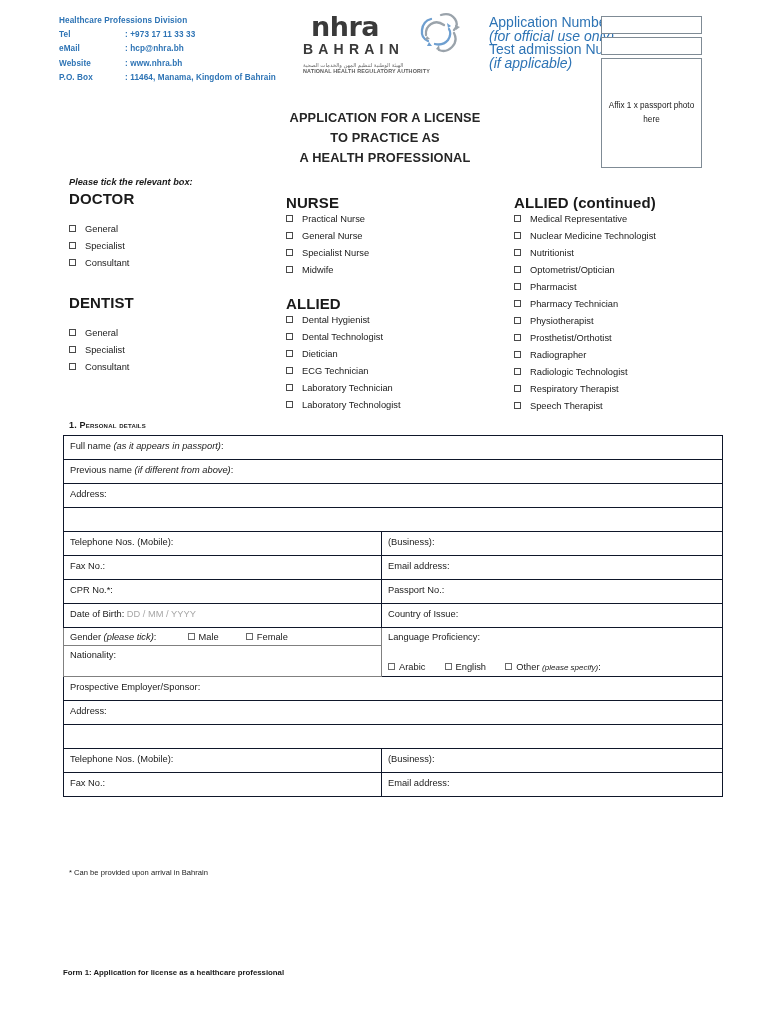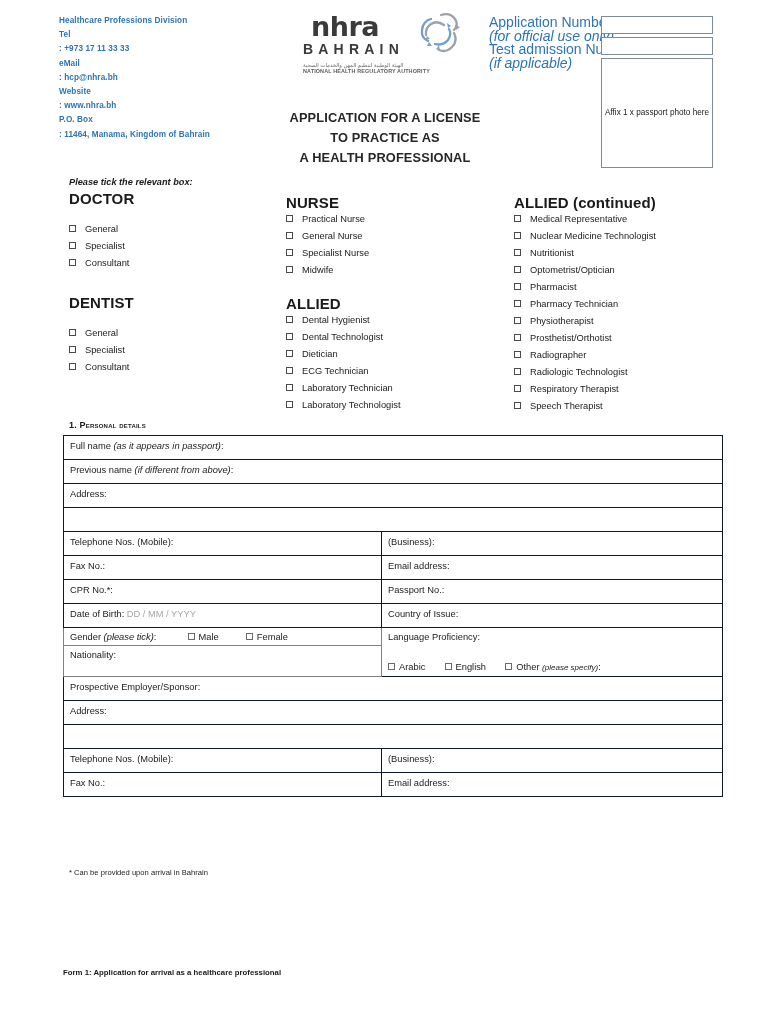--- a/index.html
+++ b/index.html
@@ -19,21 +19,21 @@
   
   .header { position: relative; height: 105px; }
 
   .contact-block {
     position: absolute; left: 59px; top: 14px;
     font-size: 8.2px; font-weight: bold;
     color: #2E74B5;
     line-height: 14.2px;
     letter-spacing: 0.1px;
   }
-  .contact-row { display: flex; white-space: nowrap; flex-direction: column; }
+  .contact-row { display: flex; white-space: nowrap; }
   .contact-row .c-label { width: 66px; display: inline-block; }
   .contact-row .c-val { display: inline-block; font-weight: bold; }
   .contact-title { margin-bottom: 0; }
 
   
   .logo-block { position: absolute; left: 303px; top: 13px; width: 160px; }
   .logo-main { display: flex; align-items: flex-start; }
   .logo-word {
     font-family: "DejaVu Sans", sans-serif;
     font-size: 27px; font-weight: bold; color: #3a3a3a;
@@ -55,21 +55,21 @@
 
   
   .appnum-block {
     position: absolute; left: 489px; top: 16px;
     font-size: 14px; color: #2E74B5; line-height: 13.6px;
     font-weight: normal;
   }
   .appnum-block .it { font-style: italic; }
 
   
-  .box-col { position: absolute; left: 601px; top: 16px; width: 112px; }
+  .box-col { position: absolute; left: 601px; top: 16px; width: 101px; }
   .num-box { height: 18px; border: 1px solid #7f8b95; background:#fff; }
   .num-box + .num-box { margin-top: 3px; }
   .photo-box {
     height: 110px; border: 1px solid #7f8b95; margin-top: 3px;
     display: flex; align-items: center; justify-content: center;
     text-align: center; font-size: 8.2px; line-height: 14px; color: #1a1a1a;
   }
 
   
   .doc-title {
@@ -462,15 +462,15 @@
           <span>Fax No.:</span>
         </td>
         <td class="tall">
           <span>Email address:</span>
         </td>
       </tr>
     </tbody>
   </table>
 
   <div class="footnote">* Can be provided upon arrival in Bahrain</div>
-  <div class="page-footer">Form 1: Application for arrival as a healthcare professional</div>
+  <div class="page-footer">Form 1: Application for license as a healthcare professional</div>
 
 </div>
 
 </body></html>

